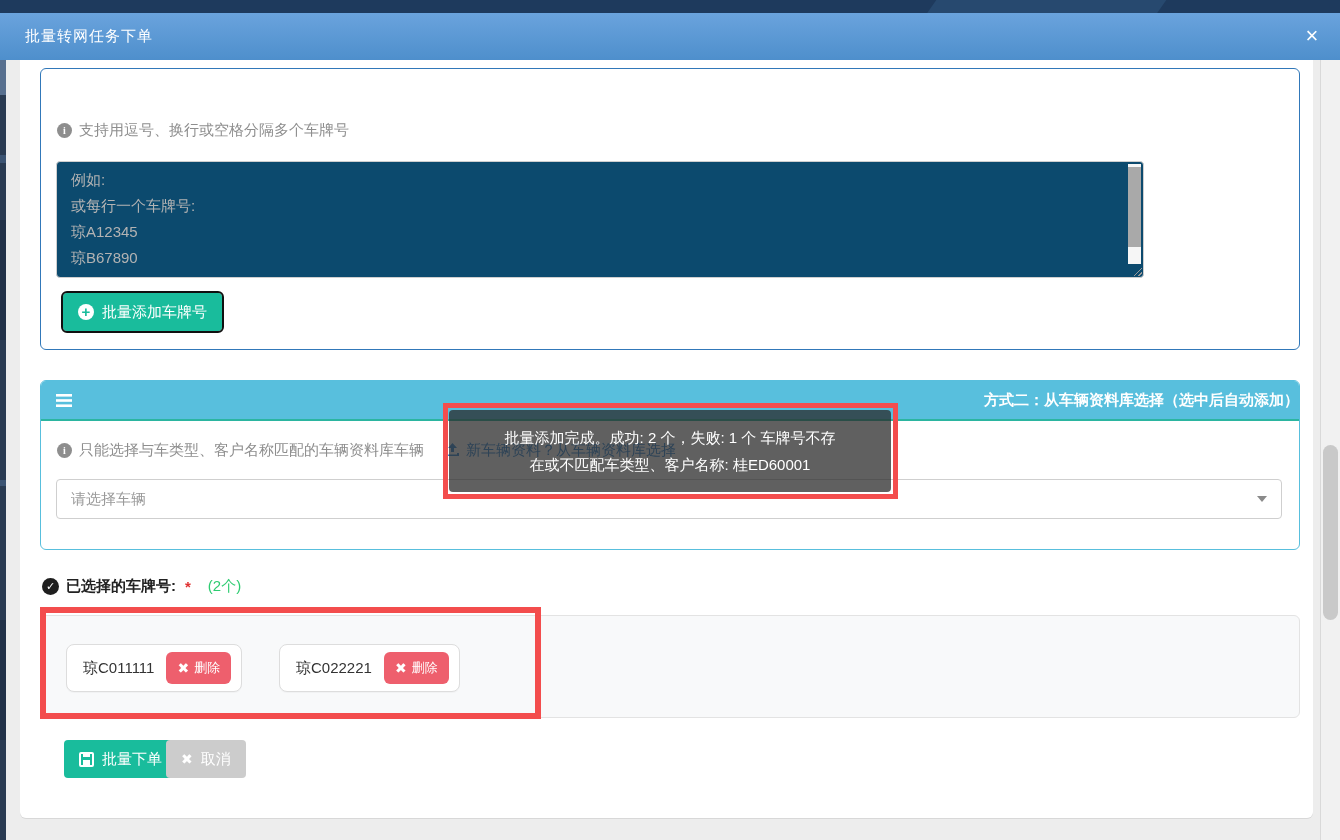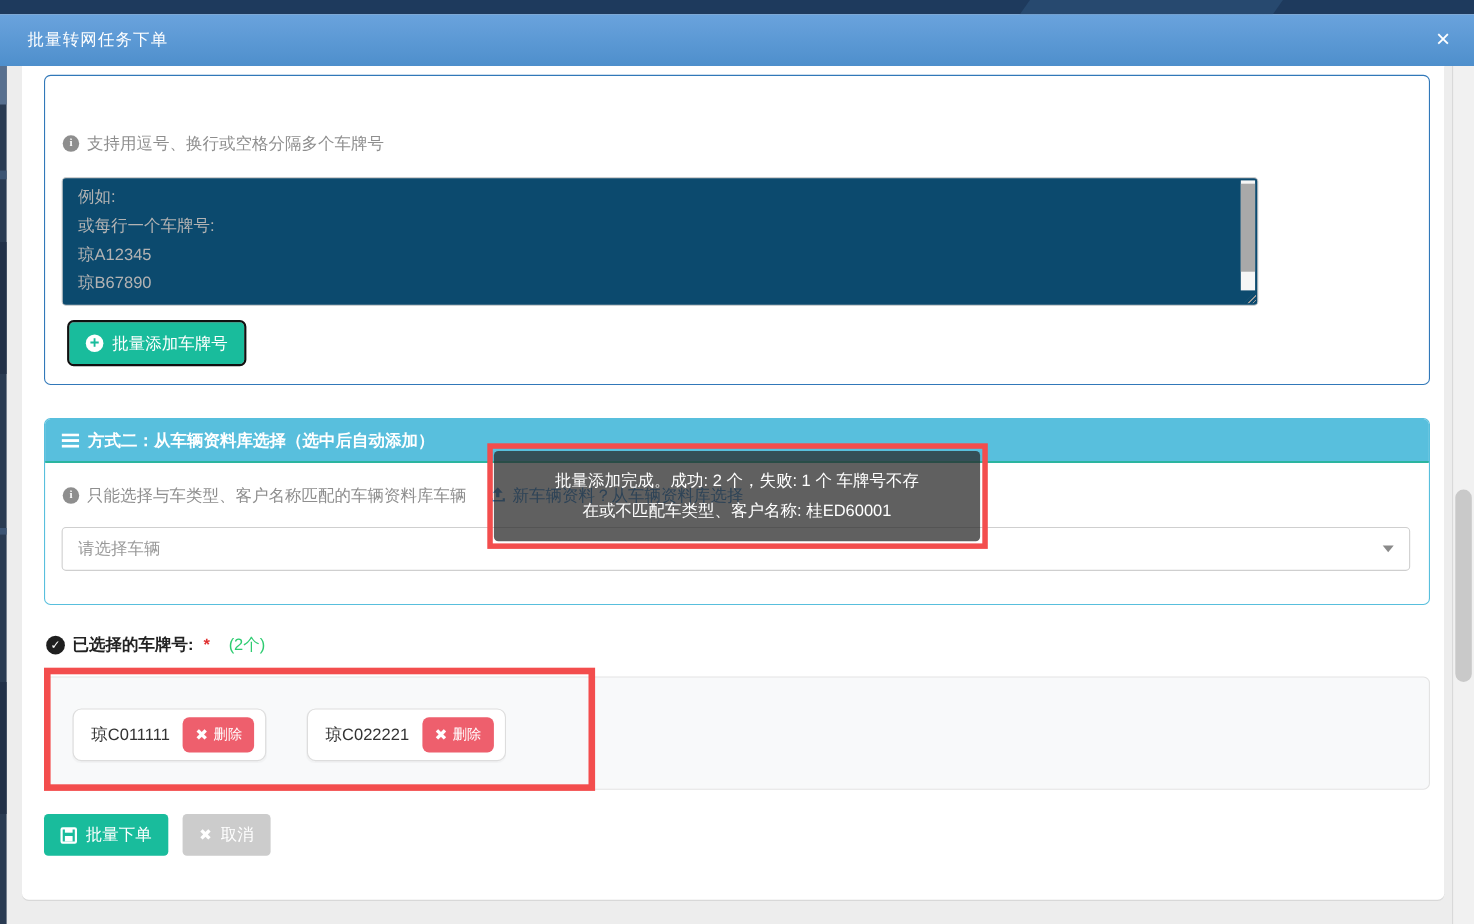--- a/index.html
+++ b/index.html
@@ -26,21 +26,21 @@
 
   
   .page-scrollbar { position:absolute; left:1320px; top:60px; width:20px; height:780px; background:#f1f1f1; border-left:1px solid #d9d9d9; }
   .page-scroll-thumb { position:absolute; left:2px; top:385px; width:15px; height:175px; background:#c9c9c9; border-radius:8px; }
 
   
   .card { position:absolute; background:#fff; border-radius:6px; }
   .card1 { left:40px; top:68px; width:1260px; height:282px; border:1px solid #3178b9; }
   .card1 .card-header { background:#3178b9; border-bottom:2px solid #1abc9c; border-radius:5px 5px 0 0; }
   .card2 { left:40px; top:380px; width:1260px; height:170px; border:1px solid #58bfdd; }
-  .card2 .card-header { background:#58bfdd; border-bottom:2px solid #2bb5a0; border-radius:5px 5px 0 0; }
+  .card2 .card-header { background:#58bfdd; border-bottom:2px solid #2bb5a0; border-radius:5px 5px 0 0;justify-content:space-between; }
   .card-header { height:38px; display:flex; align-items:center; padding-left:15px; color:#fff; font-weight:bold; font-size:15px; gap:8px; }
 
   .info-row { position:absolute; display:flex; align-items:center; gap:7px; color:#8e8e8e; font-size:15px; }
   .info-icon { width:15px; height:15px; background:#8e8e8e; color:#fff; border-radius:50%; font-size:10px; font-weight:bold;
                font-family:"Liberation Serif","DejaVu Serif",serif; display:inline-flex; align-items:center; justify-content:center; flex:0 0 auto; }
 
   
   .plates-textarea { position:absolute; left:15px; top:92px; width:1088px; height:117px; border:1px solid #cfcfcf; border-radius:4px;
                      background:#0c4a6e; overflow:hidden; padding:5px 14px; cursor:text; }
   .ph-line { color:#b3b3b3; font-size:15px; line-height:26px; white-space:pre; }
@@ -84,21 +84,21 @@
 
   .chips-panel { position:absolute; left:40px; top:615px; width:1260px; height:103px; background:#f8f9fa;
                  border:1px solid #e3e3e3; border-radius:6px; }
   .chip { position:absolute; top:28px; height:48px; background:#fff; border:1px solid #ddd; border-radius:8px;
           display:flex; align-items:center; padding:0 10px 0 16px; gap:12px; box-shadow:0 1px 1px rgba(0,0,0,0.03); }
   .chip-plate { font-size:15px; color:#333; }
   .chip-del { background:#ee5f6d; color:#fff; border:none; border-radius:6px; font-size:13px; padding:7px 11px;
               display:inline-flex; align-items:center; gap:5px; cursor:pointer; font-family:inherit; }
 
   
-  .btn-submit { position:absolute; left:40px; top:740px; height:38px; padding:0 15px; }
+  .btn-submit { position:absolute; left:64px; top:740px; height:38px; padding:0 15px; }
   .btn-cancel { position:absolute; left:166px; top:740px; height:38px; padding:0 15px; background:#cccccc; }
 
   
   .floppy { position:relative; width:15px; height:15px; border:2px solid #fff; border-radius:2px; display:inline-block; }
   .floppy::before { content:""; position:absolute; left:2px; top:-1px; width:7px; height:4px; background:#fff; }
   .floppy::after { content:""; position:absolute; left:2px; bottom:0; width:7px; height:5px; background:#fff; }
 
   .x-glyph { font-size:14px; line-height:1; }
   svg { display:block; }
 </style>

